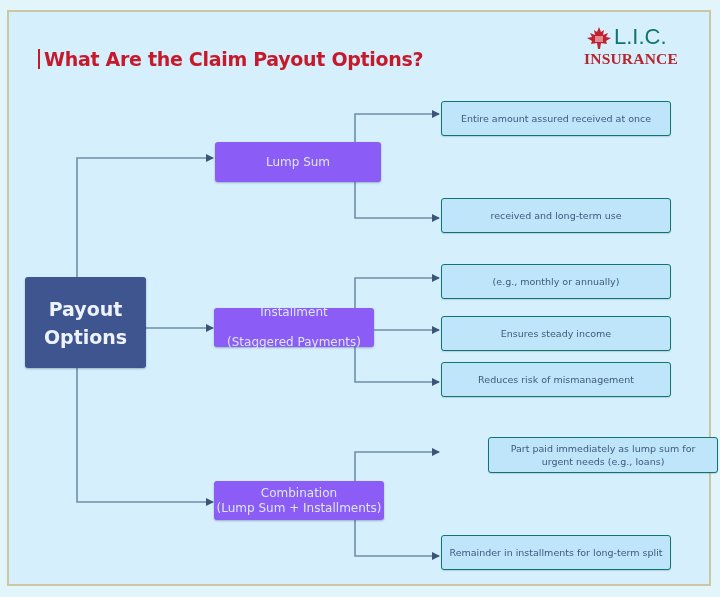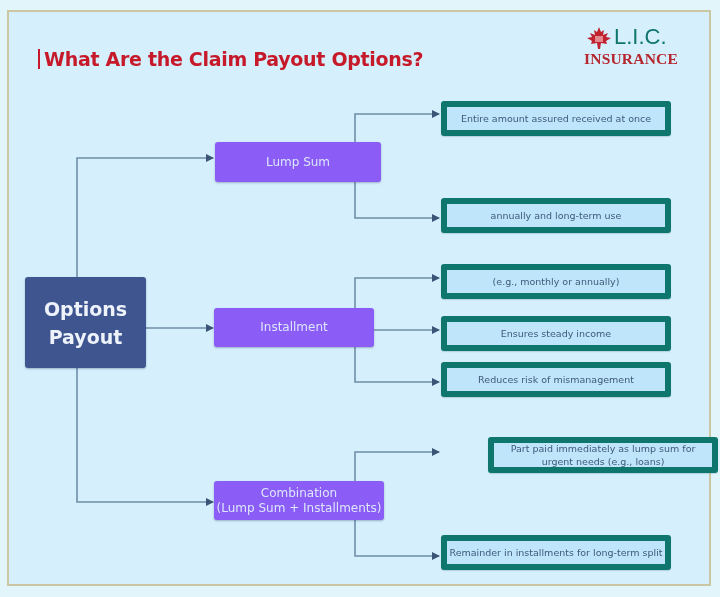--- a/index.html
+++ b/index.html
@@ -42,21 +42,21 @@
     box-shadow:0 1px 2px rgba(40,60,100,0.35);
   }
   .mid {
     position:absolute; background:#8b5cf6; border-radius:3px;
     color:#dce7fb; font-size:12px; line-height:15px; text-align:center;
     display:flex; flex-direction:column; justify-content:center; align-items:center;
     box-shadow:0 1px 2px rgba(40,60,100,0.35);
   }
   .leafbox {
     position:absolute; left:441px; width:230px;
-    background:#bfe5fa; border:6px solid #0f766e; border-radius:3px;
+    background:#bfe5fa; border:1px solid #0f766e; border-radius:3px;
     box-sizing:border-box;
     color:#3f5a7a; font-size:9.5px; line-height:13px; text-align:center;
     display:flex; flex-direction:column; justify-content:center; align-items:center;
     box-shadow:0 1px 1px rgba(60,90,120,0.2);
   }
 </style>
 </head>
 <body>
 
 <div class="frame"></div>
@@ -90,42 +90,43 @@
     <polyline points="355,308 355,278 439,278" marker-end="url(#arr)"></polyline>
     <polyline points="374,330 439,330" marker-end="url(#arr)"></polyline>
     <polyline points="355,347 355,382 439,382" marker-end="url(#arr)"></polyline>
 
     <polyline points="355,481 355,452 439,452" marker-end="url(#arr)"></polyline>
     <polyline points="355,520 355,556 439,556" marker-end="url(#arr)"></polyline>
   </g>
 </svg>
 
 <div class="root">
+  <span>Payout</span>
   <span>Options</span>
-  <span>Payout</span>
 </div>
 
 <div class="mid" style="left:215px; top:142px; width:166px; height:40px;">
   <span>Lump Sum</span>
 </div>
 
 <div class="mid" style="left:214px; top:308px; width:160px; height:39px;gap:15px;">
   <span>Installment</span>
+  <span>(Staggered Payments)</span>
 </div>
 
 <div class="mid" style="left:214px; top:481px; width:170px; height:39px;">
   <span>Combination</span>
   <span>(Lump Sum + Installments)</span>
 </div>
 
 <div class="leafbox" style="top:101px; height:35px;">
   <span>Entire amount assured received at once</span>
 </div>
 <div class="leafbox" style="top:198px; height:35px;">
-  <span>annually and long-term use</span>
+  <span>received and long-term use</span>
 </div>
 
 <div class="leafbox" style="top:264px; height:35px;">
   <span>(e.g., monthly or annually)</span>
 </div>
 <div class="leafbox" style="top:316px; height:35px;">
   <span>Ensures steady income</span>
 </div>
 <div class="leafbox" style="top:362px; height:35px;">
   <span>Reduces risk of mismanagement</span>

